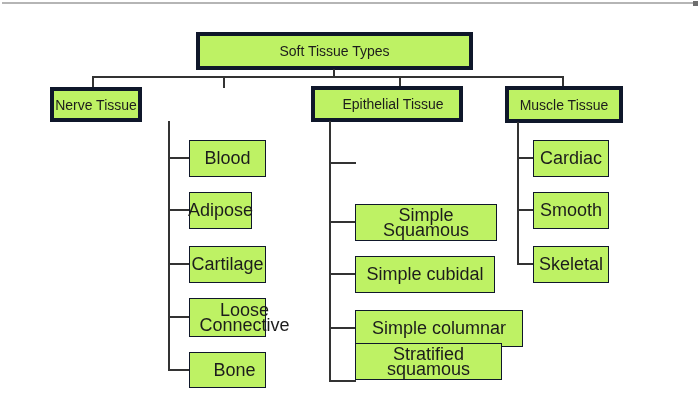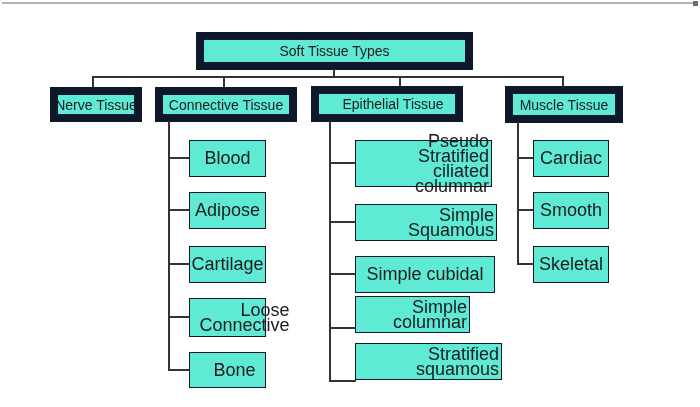--- a/index.html
+++ b/index.html
@@ -19,26 +19,26 @@
   .top-rule {
     position: absolute;
     background: #b5b5b5;
   }
   .rule-cap {
     position: absolute;
     background: #6e6e6e;
   }
   .node {
     position: absolute;
-    background: #5eead4;
-    border: 8px solid #0f172a;
+    background: #bef264;
+    border: 4px solid #0f172a;
     display: flex;
     align-items: center;
     justify-content: center;
-    text-align: right;
+    text-align: center;
     box-sizing: border-box;
     font-size: 14px;
     line-height: 16px;
     white-space: nowrap;
   }
   .node.child {
     border-width: 1.5px;
     font-size: 18px;
     line-height: 15px;
     white-space: normal;
@@ -64,70 +64,64 @@
   <div class="line" style="left:333px; top:69px; width:2px; height:9px;"></div>
   <div class="line" style="left:92px;  top:76px; width:472px; height:2px;"></div>
   <div class="line" style="left:92px;  top:76px; width:2px; height:12px;"></div>
   <div class="line" style="left:223px; top:76px; width:2px; height:12px;"></div>
   <div class="line" style="left:399px; top:76px; width:2px; height:11px;"></div>
   <div class="line" style="left:562px; top:76px; width:2px; height:11px;"></div>
 
   <div class="node" style="left:50px; top:87px; width:92px; height:35px;">
     <span>Nerve Tissue</span>
   </div>
-  <div class="node" style="left:155px; top:87px; width:142px; height:35px;">
-    <span>Connective Tissue</span>
-  </div>
   <div class="node" style="left:311px; top:86px; width:152px; height:36px;padding-left:12px;">
     <span>Epithelial Tissue</span>
   </div>
   <div class="node" style="left:505px; top:86px; width:118px; height:37px;">
     <span>Muscle Tissue</span>
   </div>
 
   <div class="line" style="left:168px; top:121px; width:2px; height:250px;"></div>
   <div class="line" style="left:168px; top:157px; width:22px; height:2px;"></div>
   <div class="line" style="left:168px; top:209px; width:22px; height:2px;"></div>
   <div class="line" style="left:168px; top:263px; width:22px; height:2px;"></div>
   <div class="line" style="left:168px; top:316px; width:22px; height:2px;"></div>
   <div class="line" style="left:168px; top:369px; width:22px; height:2px;"></div>
 
   <div class="node child" style="left:189px; top:140px; width:77px; height:37px;">
     <span>Blood</span>
   </div>
-  <div class="node child" style="left:189px; top:192px; width:77px; height:37px;">
+  <div class="node child" style="left:189px; top:192px; width:63px; height:37px;">
     <span>Adipose</span>
   </div>
   <div class="node child" style="left:189px; top:246px; width:77px; height:37px;">
     <span>Cartilage</span>
   </div>
   <div class="node child" style="left:189px; top:298px; width:77px; height:39px;padding-left:36px;">
     <span>Loose Connective</span>
   </div>
   <div class="node child" style="left:189px; top:352px; width:77px; height:36px;padding-left:16px;">
     <span>Bone</span>
   </div>
 
   <div class="line" style="left:329px; top:121px; width:2px; height:261px;"></div>
   <div class="line" style="left:329px; top:162px; width:27px; height:2px;"></div>
   <div class="line" style="left:329px; top:221px; width:27px; height:2px;"></div>
   <div class="line" style="left:329px; top:273px; width:27px; height:2px;"></div>
   <div class="line" style="left:329px; top:327px; width:27px; height:2px;"></div>
   <div class="line" style="left:329px; top:380px; width:27px; height:2px;"></div>
 
-  <div class="node child" style="left:355px; top:140px; width:137px; height:47px;">
-    <span>Pseudo Stratified ciliated columnar</span>
-  </div>
   <div class="node child" style="left:355px; top:204px; width:142px; height:37px;">
     <span>Simple Squamous</span>
   </div>
   <div class="node child" style="left:355px; top:256px; width:140px; height:37px;">
     <span>Simple cubidal</span>
   </div>
-  <div class="node child" style="left:355px; top:296px; width:115px; height:37px;">
+  <div class="node child" style="left:355px; top:310px; width:168px; height:37px;">
     <span>Simple columnar</span>
   </div>
   <div class="node child" style="left:355px; top:343px; width:147px; height:37px;">
     <span>Stratified squamous</span>
   </div>
 
   <div class="line" style="left:517px; top:122px; width:2px; height:143px;"></div>
   <div class="line" style="left:517px; top:157px; width:17px; height:2px;"></div>
   <div class="line" style="left:517px; top:209px; width:17px; height:2px;"></div>
   <div class="line" style="left:517px; top:263px; width:17px; height:2px;"></div>

